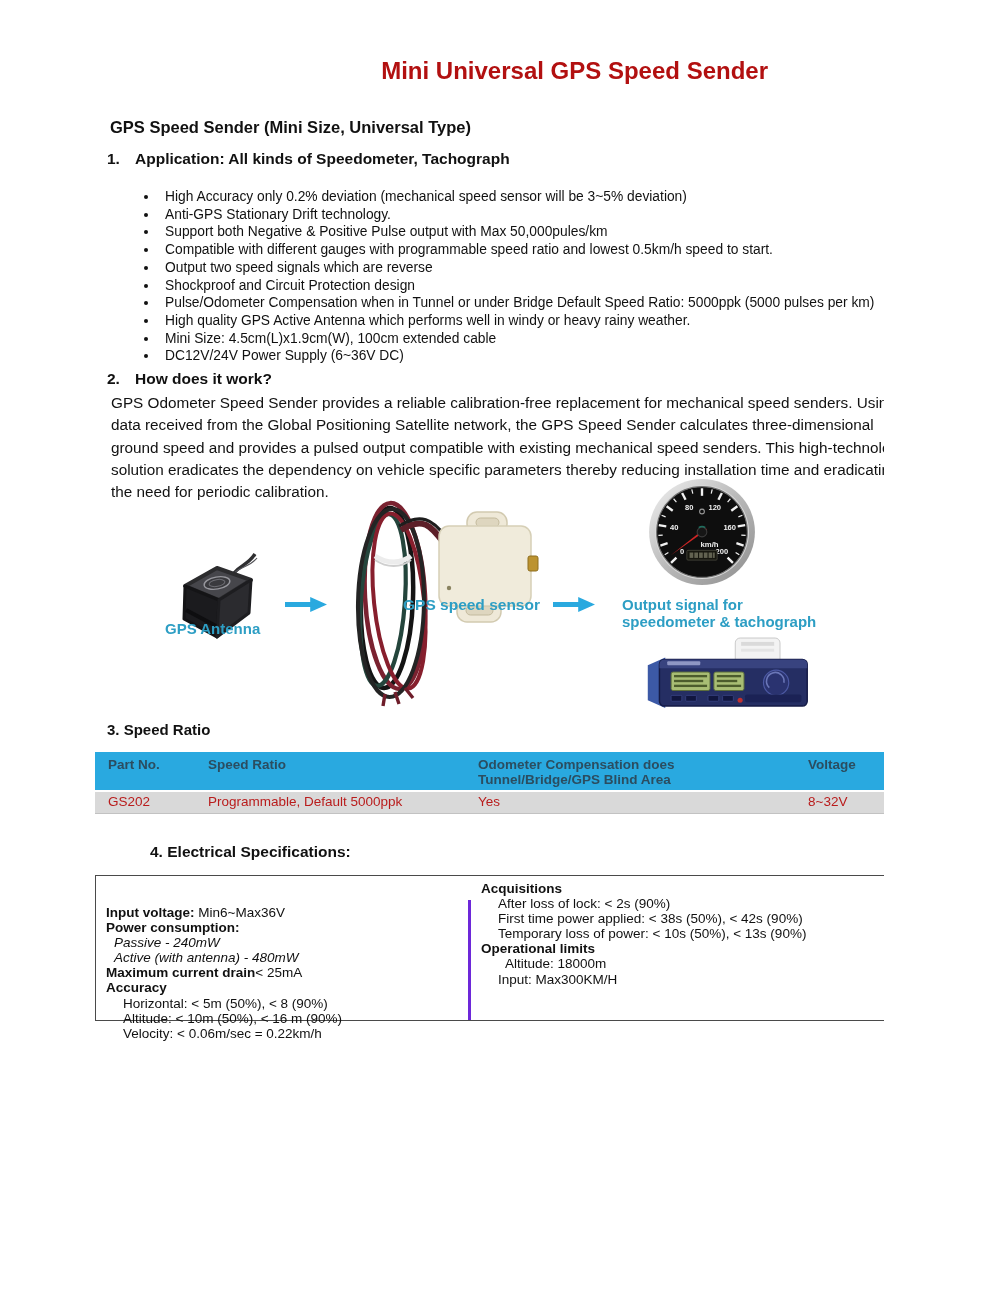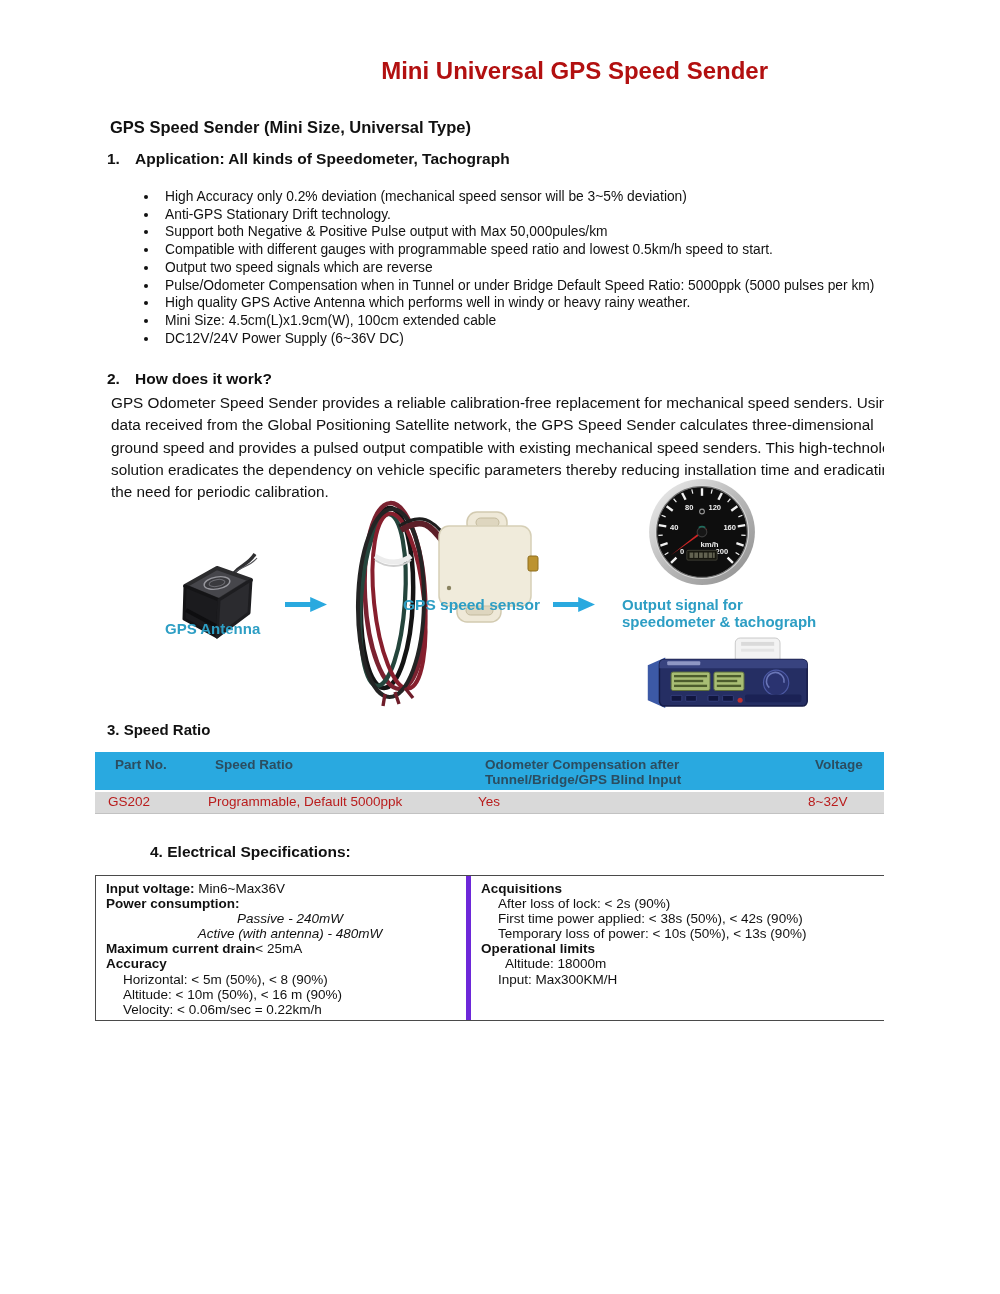--- a/index.html
+++ b/index.html
@@ -26,48 +26,49 @@
   .sensor-lbl{left:308px;top:119px;font-size:15.5px;}
   .out-lbl{left:527px;top:119px;}
   .arrow{position:absolute;width:42px;height:15px;background:#2aa9df;
          clip-path:polygon(0 34%,60% 34%,60% 0,100% 50%,60% 100%,60% 66%,0 66%);}
   .arrow1{left:190px;top:119px;} .arrow2{left:458px;top:119px;}
   .gnum{fill:#f0f0f0;font-size:7px;font-weight:bold;text-anchor:middle;font-family:"Liberation Sans",sans-serif;}
   .gunit{fill:#eeeeee;font-size:7.2px;font-weight:bold;text-anchor:middle;font-family:"Liberation Sans",sans-serif;}
   
   .ratio-table{position:absolute;top:752px;left:95px;width:790px;border-collapse:collapse;font-size:13.5px;table-layout:fixed;}
   .ratio-table th{background:#29a9e0;color:#2b4d60;text-align:left;font-weight:bold;vertical-align:top;
-                  padding:5px 6px 2px 20px;height:31px;border-bottom:2px solid #ffffff;}
+                  padding:5px 6px 2px 13px;height:31px;border-bottom:2px solid #ffffff;}
   .ratio-table td{background:#d9d9d9;color:#b91c1c;padding:2px 6px 4px 13px;border-bottom:1px solid #c2c2c2;}
   
   .spec-box{position:absolute;top:875px;left:95px;width:790px;height:146px;border:1px solid #4a4a4a;
             box-sizing:border-box;display:flex;}
   .spec-col{box-sizing:border-box;padding:5px 0 0 10px;font-size:13.5px;line-height:15.1px;}
-  .spec-col.left{width:375px;border-right:5px solid #6d28d9;}
+  .spec-col.left{width:375px;border-right:3px solid #6d28d9;margin-top:24px;}
   .spec-col.right{flex:1;}
-  .spec-line.ind1{padding-left:8px;text-align:center;} .spec-line.ind2{padding-left:17px;} .spec-line.ind3{padding-left:24px;}
+  .spec-line.ind1{padding-left:8px;} .spec-line.ind2{padding-left:17px;} .spec-line.ind3{padding-left:24px;}
   .spec-line.it{font-style:italic;}
 </style>
 </head>
 <body>
 
 <div class="page">
 
   <h1 class="doc-title">Mini Universal GPS Speed Sender</h1>
   <h2 class="doc-subtitle">GPS Speed Sender (Mini Size, Universal Type)</h2>
 
   <div class="sec-heading s1">
     <span class="num">1.</span><span>Application: All kinds of Speedometer, Tachograph</span>
   </div>
   <ul class="bullets" id="bullets">
       <li>High Accuracy only 0.2% deviation (mechanical speed sensor will be 3~5% deviation)</li>
       <li>Anti-GPS Stationary Drift technology.</li>
       <li>Support both Negative &amp; Positive Pulse output with Max 50,000pules/km</li>
       <li>Compatible with different gauges with programmable speed ratio and lowest 0.5km/h speed to start.</li>
       <li>Output two speed signals which are reverse</li>
+      <li>Shockproof and Circuit Protection design</li>
       <li>Pulse/Odometer Compensation when in Tunnel or under Bridge Default Speed Ratio: 5000ppk (5000 pulses per km)</li>
       <li>High quality GPS Active Antenna which performs well in windy or heavy rainy weather.</li>
       <li>Mini Size: 4.5cm(L)x1.9cm(W), 100cm extended cable</li>
       <li>DC12V/24V Power Supply (6~36V DC)</li>
     </ul>
 
   <div class="sec-heading s2">
     <span class="num">2.</span><span>How does it work?</span>
   </div>
   <p class="para">GPS Odometer Speed Sender provides a reliable calibration-free replacement for mechanical speed senders. Using data received from the Global Positioning Satellite network, the GPS Speed Sender calculates three-dimensional ground speed and provides a pulsed output compatible with existing mechanical speed senders. This high-technology solution eradicates the dependency on vehicle specific parameters thereby reducing installation time and eradicating the need for periodic calibration.</p>
@@ -213,21 +214,21 @@
     <colgroup>
         <col style="width:100px">
         <col style="width:270px">
         <col style="width:330px">
         <col style="width:90px">
       </colgroup>
     <thead>
         <tr id="ratio-head">
           <th>Part No.</th>
           <th>Speed Ratio</th>
-          <th>Odometer Compensation after Tunnel/Bridge/GPS Blind Input</th>
+          <th>Odometer Compensation does Tunnel/Bridge/GPS Blind Area</th>
           <th>Voltage</th>
         </tr>
       </thead>
     <tbody id="ratio-body">
         <tr>
           <td>GS202</td>
           <td>Programmable, Default 5000ppk</td>
           <td>Yes</td>
           <td>8~32V</td>
         </tr>

